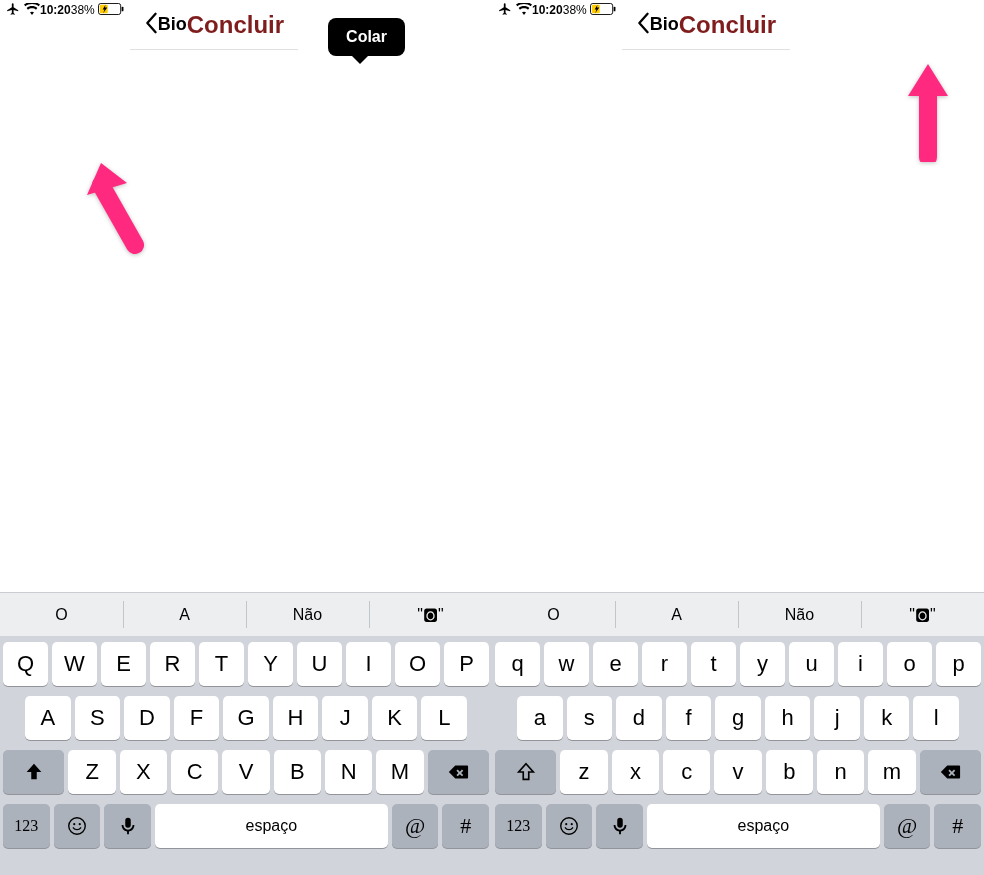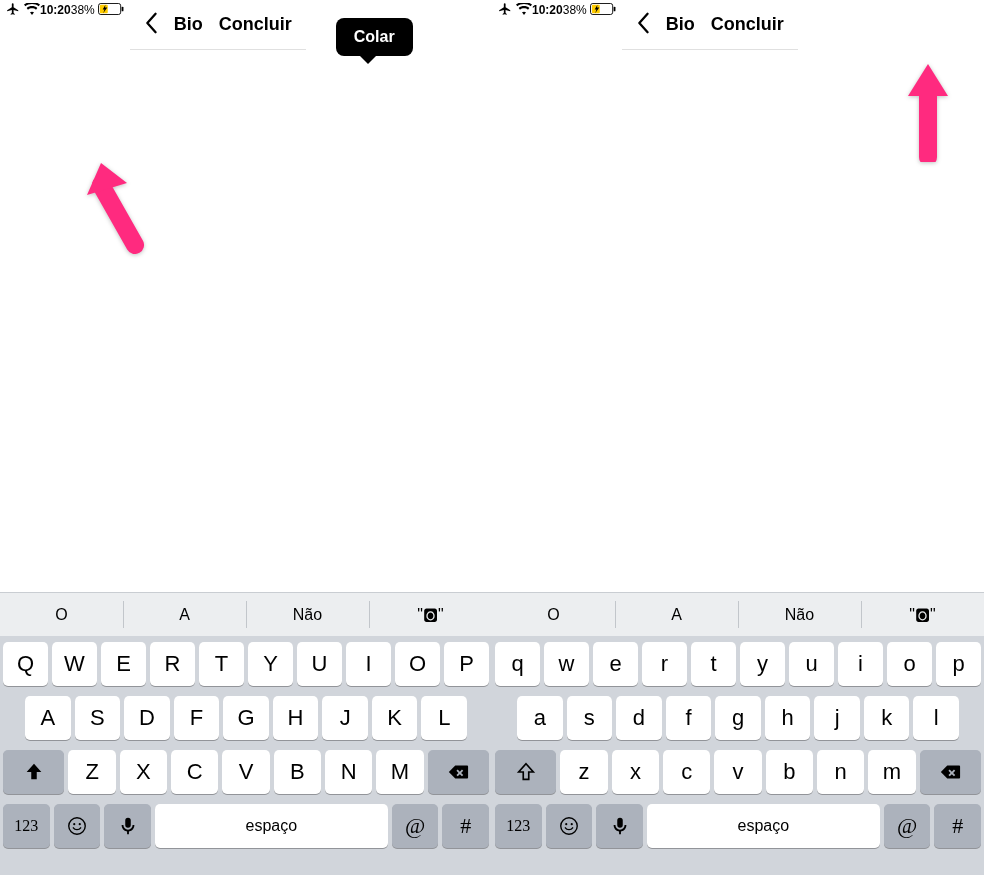--- a/index.html
+++ b/index.html
@@ -32,25 +32,24 @@
   }
   .status-left { display: flex; align-items: center; gap: 4px; }
   .status-right { display: flex; align-items: center; gap: 3px; }
   .nav-bar {
     height: 50px;
     display: flex;
     align-items: center;
     justify-content: flex-end;
     padding: 0 14px;
     border-bottom: 1px solid #e0e0e0;
-    gap: 16px;
   }
   .back-chevron { font-size: 28px; color: #000; line-height: 1; font-weight: 300; }
   .nav-title { font-size: 18px; font-weight: 600; color: #000; }
-  .nav-done { font-size: 18px; font-weight: 600; color: #000000; }
+  .nav-done { font-size: 24px; font-weight: 600; color: #7f1d1d; }
   .text-area-zone {
     flex: 0 0 auto;
     border-bottom: 1px solid #eee;
     padding: 6px 10px 6px 10px;
     min-height: 32px;
     position: relative;
   }
   .bio-text { font-size: 15px; letter-spacing: 1px; display: inline-block; }
   .blk { display:inline-block; background:#000; color:#fff; font-size:11px; font-weight:700; width:14px; height:14px; line-height:14px; text-align:center; border-radius:2px; margin-right:1px; }
   .cursor { display:inline-block; width:2px; height:18px; background:#3897f0; vertical-align:middle; margin-left:0px; }

